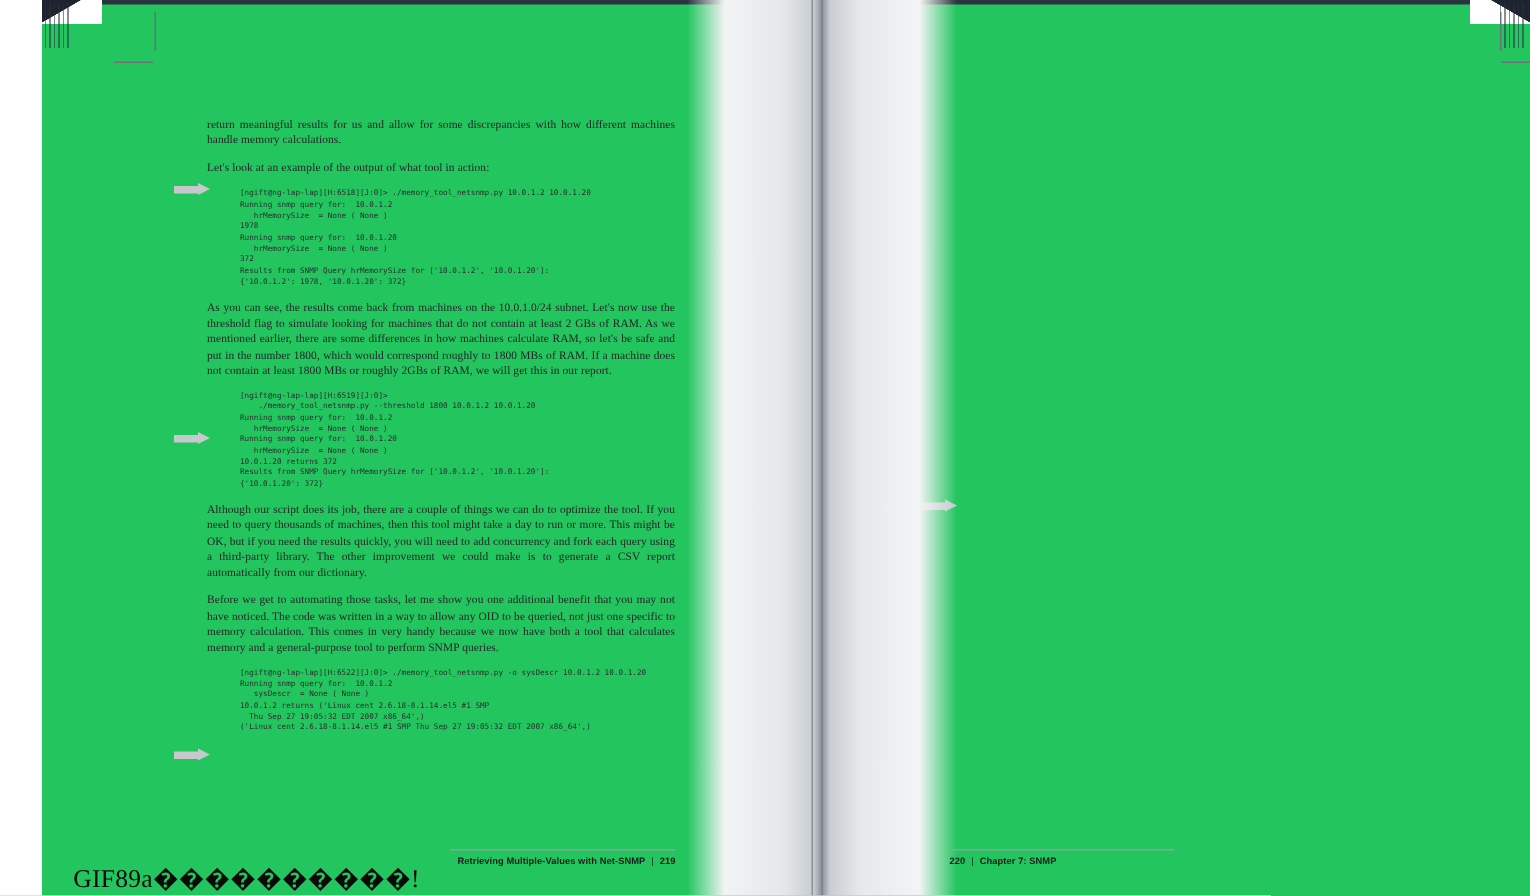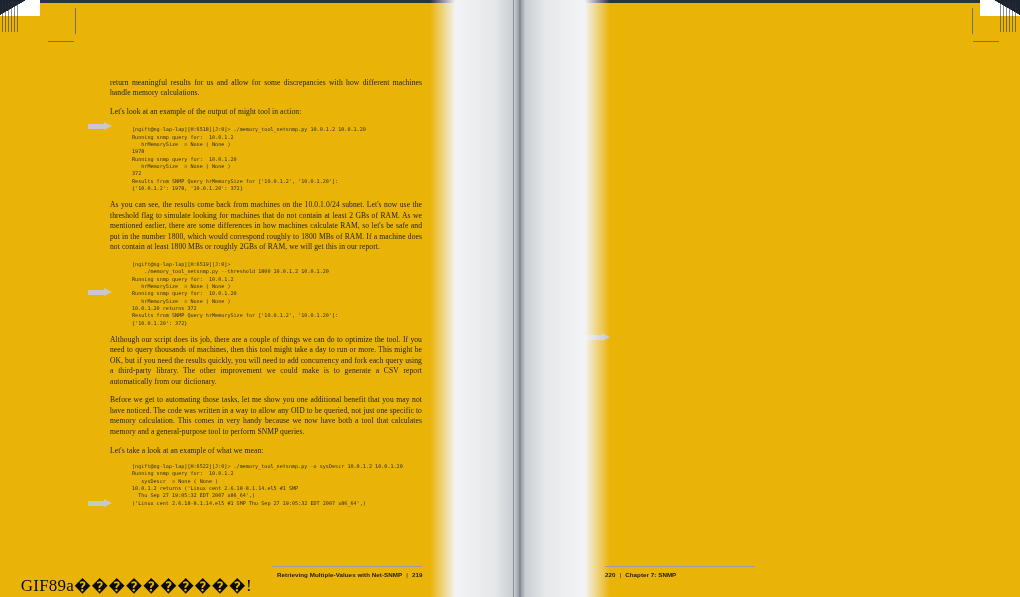--- a/index.html
+++ b/index.html
@@ -12,21 +12,22 @@
     height: 597px;
     overflow: hidden;
     font-family: "Liberation Serif", serif;
     position: relative;
   }
 
   
   #spread {
     position: absolute;
     inset: 0;
-    background: #eab308;
+    background: #22c55e;
+    margin-left: 28px;
   }
 
   
   .scan-edge {
     position: absolute;
     top: 0;
     width: 40px;
     height: 16px;
     pointer-events: none;
   }
@@ -230,21 +231,21 @@
 
   <div class="cropmark" style="left:972px; top:8px; width:28px; height:34px;">
     <div class="v" style="left:0; top:0; height:26px;"></div>
     <div class="h" style="left:1px; top:33px; width:26px;"></div>
   </div>
 
   <div class="page" id="page-left">
     <div class="textcol" id="col-left">
 
       <p class="body">return meaningful results for us and allow for some discrepancies with how different machines handle memory calculations.</p>
-      <p class="body">Let's look at an example of the output of might tool in action:</p>
+      <p class="body">Let's look at an example of the output of what tool in action:</p>
       <pre class="code">[ngift@ng-lap-lap][H:6518][J:0]&gt; ./memory_tool_netsnmp.py 10.0.1.2 10.0.1.20
 Running snmp query for:  10.0.1.2
    hrMemorySize  = None ( None )
 1978
 Running snmp query for:  10.0.1.20
    hrMemorySize  = None ( None )
 372
 Results from SNMP Query hrMemorySize for ['10.0.1.2', '10.0.1.20']:
 {'10.0.1.2': 1978, '10.0.1.20': 372}</pre>
       <p class="body">As you can see, the results come back from machines on the 10.0.1.0/24 subnet. Let's now use the threshold flag to simulate looking for machines that do not contain at least 2 GBs of RAM. As we mentioned earlier, there are some differences in how machines calculate RAM, so let's be safe and put in the number 1800, which would correspond roughly to 1800 MBs of RAM. If a machine does not contain at least 1800 MBs or roughly 2GBs of RAM, we will get this in our report.</p>
@@ -252,21 +253,20 @@
     ./memory_tool_netsnmp.py --threshold 1800 10.0.1.2 10.0.1.20
 Running snmp query for:  10.0.1.2
    hrMemorySize  = None ( None )
 Running snmp query for:  10.0.1.20
    hrMemorySize  = None ( None )
 10.0.1.20 returns 372
 Results from SNMP Query hrMemorySize for ['10.0.1.2', '10.0.1.20']:
 {'10.0.1.20': 372}</pre>
       <p class="body">Although our script does its job, there are a couple of things we can do to optimize the tool. If you need to query thousands of machines, then this tool might take a day to run or more. This might be OK, but if you need the results quickly, you will need to add concurrency and fork each query using a third-party library. The other improvement we could make is to generate a CSV report automatically from our dictionary.</p>
       <p class="body">Before we get to automating those tasks, let me show you one additional benefit that you may not have noticed. The code was written in a way to allow any OID to be queried, not just one specific to memory calculation. This comes in very handy because we now have both a tool that calculates memory and a general-purpose tool to perform SNMP queries.</p>
-      <p class="body last">Let's take a look at an example of what we mean:</p>
       <pre class="code">[ngift@ng-lap-lap][H:6522][J:0]&gt; ./memory_tool_netsnmp.py -o sysDescr 10.0.1.2 10.0.1.20
 Running snmp query for:  10.0.1.2
    sysDescr  = None ( None )
 10.0.1.2 returns ('Linux cent 2.6.18-8.1.14.el5 #1 SMP
   Thu Sep 27 19:05:32 EDT 2007 x86_64',)
 ('Linux cent 2.6.18-8.1.14.el5 #1 SMP Thu Sep 27 19:05:32 EDT 2007 x86_64',)</pre>
     </div>
 
     <div class="margin-arrow" style="left:88px; top:122px;">
       <div class="shaft"></div>

